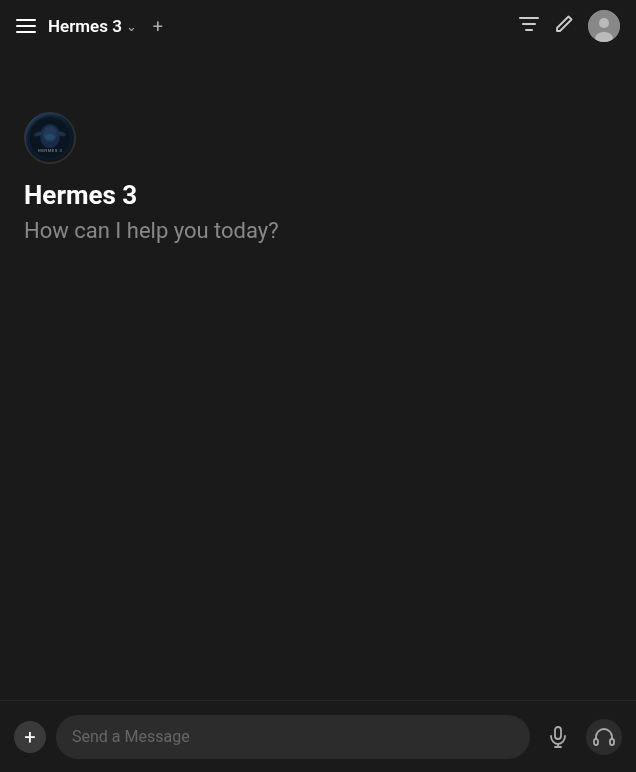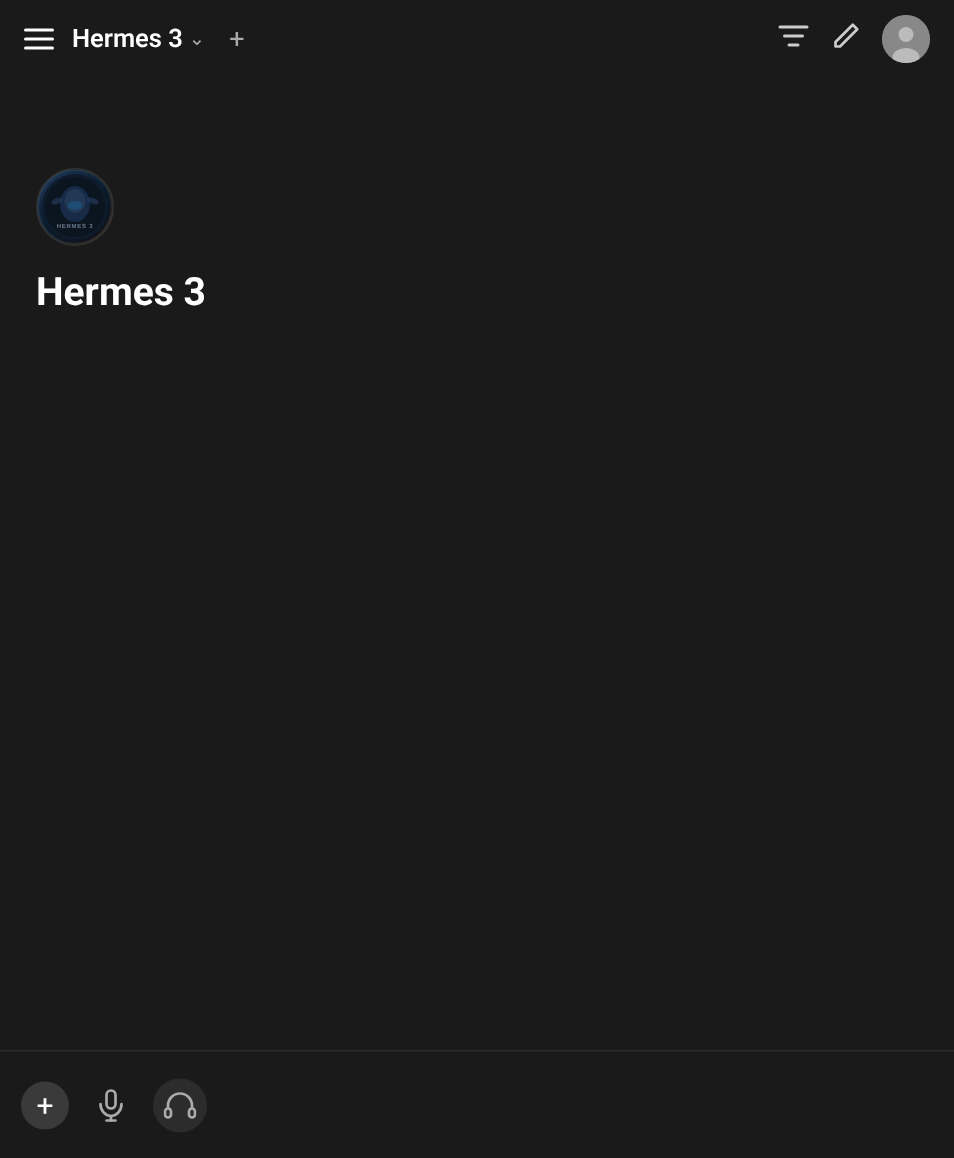--- a/index.html
+++ b/index.html
@@ -281,24 +281,28 @@
         <ellipse cx="10" cy="18" rx="4" ry="2" fill="#2a4060" opacity="0.6" transform="rotate(-20 10 18)"></ellipse>
         <ellipse cx="34" cy="18" rx="4" ry="2" fill="#2a4060" opacity="0.6" transform="rotate(20 34 18)"></ellipse>
 
         <ellipse cx="22" cy="21" rx="5" ry="3" fill="#1a6090" opacity="0.5"></ellipse>
 
         <text x="22" y="36" text-anchor="middle" font-size="4" fill="#667788" font-family="sans-serif" font-weight="bold">HERMES 3</text>
       </svg>
     </div>
   </div>
   <h1 class="bot-name">Hermes 3</h1>
+  <p class="bot-subtitle">How can I help you today?</p>
 </main>
 
 <div class="input-area">
   <div class="add-button">+</div>
+  <div class="message-input-wrapper">
+    <input type="text" class="message-input" placeholder="Send a Message" style="">
+  </div>
   <div class="mic-icon">
     <svg width="22" height="22" viewBox="0 0 22 22" fill="none" xmlns="http://www.w3.org/2000/svg">
       <rect x="8" y="1" width="6" height="12" rx="3" stroke="#aaaaaa" stroke-width="1.8" fill="none"></rect>
       <path d="M4 10C4 14.418 7.134 18 11 18C14.866 18 18 14.418 18 10" stroke="#aaaaaa" stroke-width="1.8" stroke-linecap="round" fill="none"></path>
       <line x1="11" y1="18" x2="11" y2="21" stroke="#aaaaaa" stroke-width="1.8" stroke-linecap="round"></line>
       <line x1="8" y1="21" x2="14" y2="21" stroke="#aaaaaa" stroke-width="1.8" stroke-linecap="round"></line>
     </svg>
   </div>
   <div class="headphone-icon">
     <svg width="22" height="22" viewBox="0 0 22 22" fill="none" xmlns="http://www.w3.org/2000/svg">

